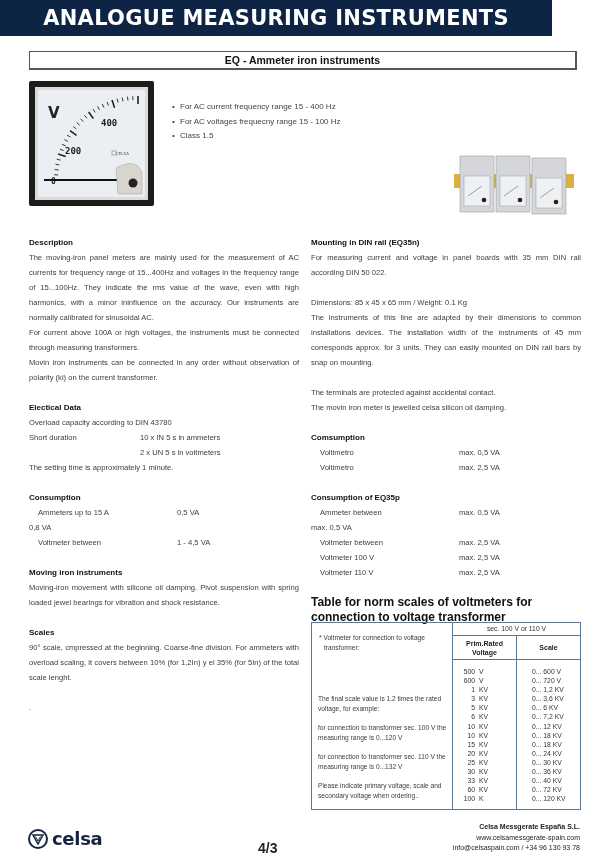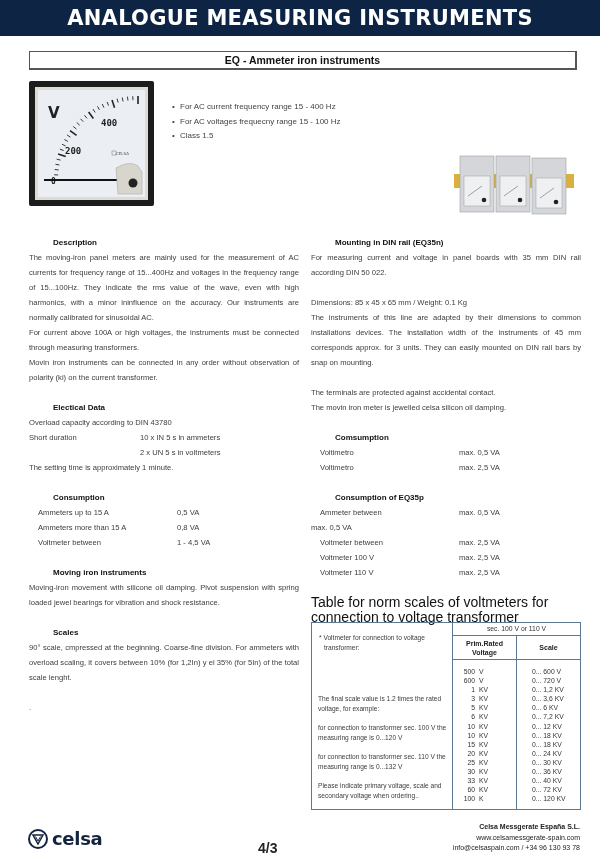--- a/index.html
+++ b/index.html
@@ -1,45 +1,45 @@
 <!DOCTYPE html>
 <html><head>
 <meta charset="utf-8">
 <style>
   * { box-sizing: border-box; margin: 0; padding: 0; }
   html, body { width: 600px; height: 859px; background: #ffffff; overflow: hidden; }
   body { position: relative; font-family: "Liberation Sans", sans-serif; color: #3a3a3a; }
 
-  .header { position: absolute; left: 0; top: 0; width: 600px; height: 36px; background: #0e2444; display: flex; align-items: center; justify-content: center; }
+  .header { position: absolute; left: 0; top: 0; width: 552px; height: 36px; background: #0e2444; display: flex; align-items: center; justify-content: center; }
   .header h1 { color: #ffffff; font-family: "DejaVu Sans", sans-serif; font-size: 21px; font-weight: bold; letter-spacing: 0.3px; }
 
   .subtitle-box { position: absolute; left: 29px; top: 51px; width: 548px; height: 19px; border: 1px solid #555; border-bottom-width: 2px; border-right-width: 2px; display: flex; align-items: center; justify-content: center; }
   .subtitle-box span { font-size: 10.5px; font-weight: bold; color: #111; }
 
   .meter { position: absolute; left: 29px; top: 81px; width: 125px; height: 125px; background: #1c1c1c; border-radius: 2px; padding: 6px; }
   .meter-face { width: 100%; height: 100%; background: #ebeef3; border: 3px solid #dcdcd5; position: relative; overflow: hidden; }
 
   .bullets { position: absolute; left: 172px; top: 100px; list-style: none; }
   .bullets li { font-size: 8px; color: #444; line-height: 14.5px; position: relative; padding-left: 8px; }
   .bullets li::before { content: "•"; position: absolute; left: 0; top: 0; }
 
   .din-image { position: absolute; left: 450px; top: 150px; width: 130px; height: 65px; }
 
   .col { position: absolute; font-size: 7.6px; line-height: 15px; color: #3c3c3c; }
   .col-left { left: 29px; top: 235px; width: 270px; }
   .col-right { left: 311px; top: 235px; width: 270px; }
-  .sec-title { font-weight: bold; color: #111; font-size: 8px; line-height: 15px; margin-left: 24px; }
+  .sec-title { font-weight: bold; color: #111; font-size: 8px; line-height: 15px; }
   .para { text-align: justify; }
   .gap { height: 15px; }
   .row { display: flex; }
   .row .k { width: 111px; }
   .row.indent .k { padding-left: 9px; width: 148px; }
   .row.indent2 .k { padding-left: 9px; width: 148px; }
 
-  .table-title { font-weight: normal; color: #111; font-size: 14px; line-height: 15px; }
+  .table-title { font-weight: bold; color: #111; font-size: 12px; line-height: 15px; }
 
   .norm-table { position: absolute; left: 311px; top: 622px; width: 270px; height: 188px; border: 1.5px solid #5b7894; }
   .nt-left { position: absolute; left: 0; top: 0; width: 140px; height: 100%; font-size: 6.6px; color: #3c3c3c; line-height: 9.5px; }
   .nt-left .note-top { position: absolute; left: 7px; top: 10px; width: 128px; padding-left: 5px; text-indent: -5px; }
   .nt-left .note-body { position: absolute; left: 6px; top: 71px; width: 130px; }
   .nt-left .note-body p { margin-bottom: 10px; }
   .nt-right { position: absolute; left: 140px; top: 0; width: 128px; height: 100%; border-left: 1.5px solid #5b7894; }
   .nt-sec { height: 13px; border-bottom: 1.5px solid #5b7894; text-align: center; font-size: 6.8px; line-height: 12px; color: #333; }
   .nt-heads { display: flex; height: 24px; border-bottom: 1.5px solid #5b7894; }
   .nt-heads div { font-weight: bold; font-size: 7px; color: #222; display: flex; align-items: center; justify-content: center; text-align: center; line-height: 9px; }
@@ -161,21 +161,20 @@
     </div>
   <div>The setting time is approximately 1 minute.</div>
   <div class="gap"></div>
 
   <div class="sec-title">Consumption</div>
   <div class="row indent">
       <span class="k">Ammeters up to 15 A</span>
       <span>0,5 VA</span>
     </div>
   <div class="row indent">
-      <span class="k">Ammeters more than 15 A</span>
       <span>0,8 VA</span>
     </div>
   <div class="row indent">
       <span class="k">Voltmeter between</span>
       <span>1 - 4,5 VA</span>
     </div>
   <div class="gap"></div>
 
   <div class="sec-title">Moving iron instruments</div>
   <div class="para">Moving-iron movement with silicone oil damping. Pivot suspension with spring loaded jewel bearings for vibration and shock resistance.</div>

